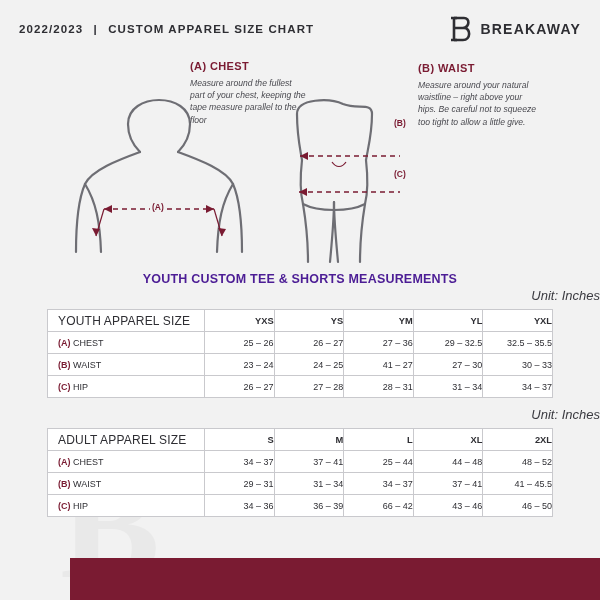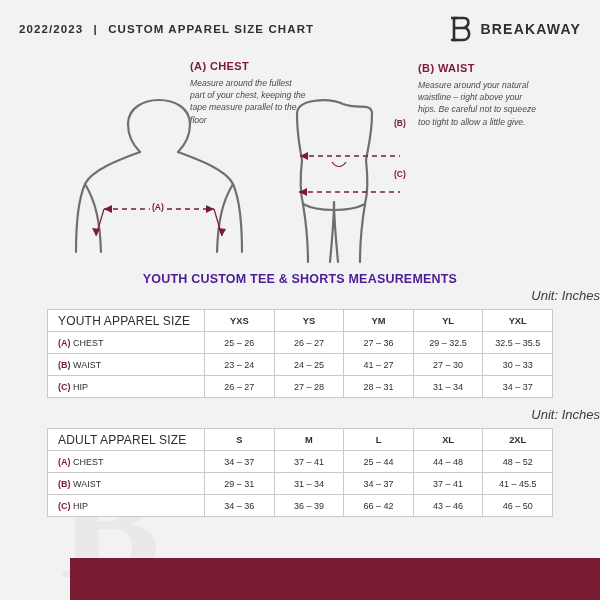--- a/index.html
+++ b/index.html
@@ -145,21 +145,21 @@
     width: 506px;
     margin: 0 auto;
     background: #ffffff;
     table-layout: fixed;
   }
   th, td {
     border: 1px solid #c9c9cd;
     height: 21px;
     font-size: 9px;
     color: #2e2e33;
-    text-align: center;
+    text-align: right;
     padding: 0;
   }
   th.rowhead, td.rowhead {
     text-align: left;
     padding-left: 10px;
     width: 146px;
     font-weight: normal;
   }
   th {
     font-weight: bold;

